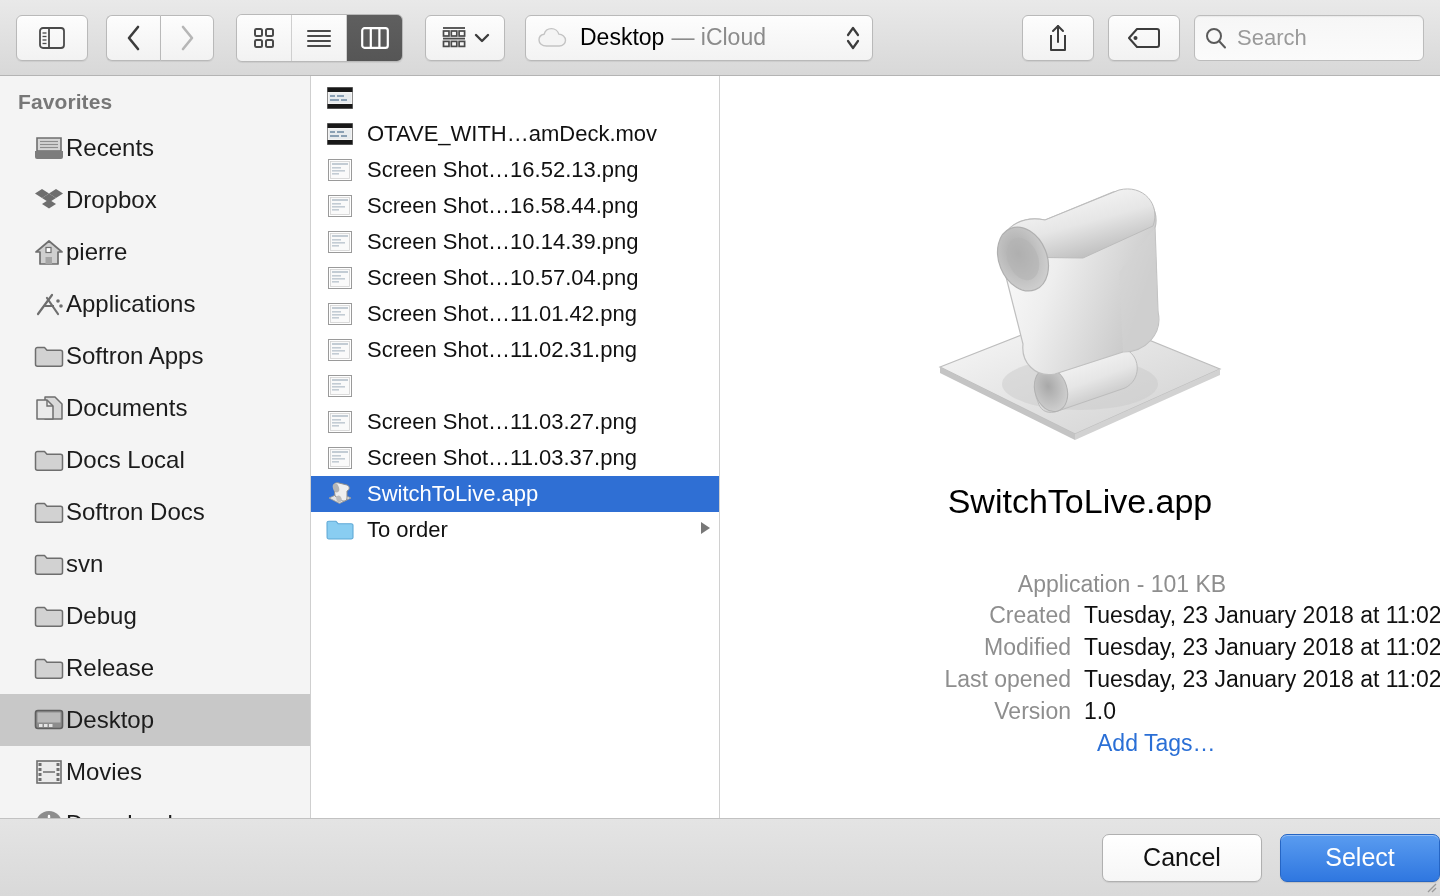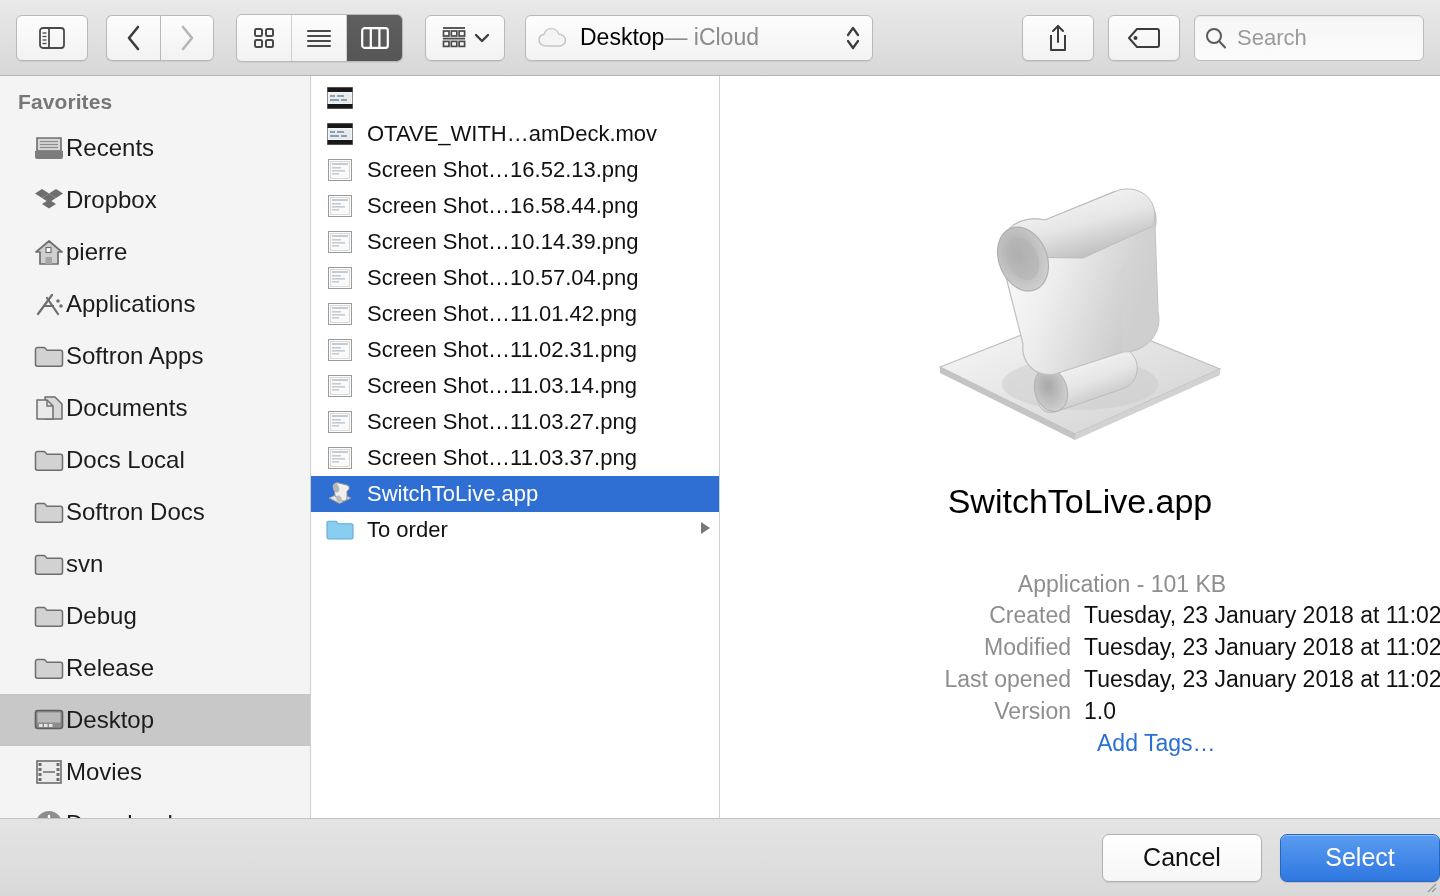--- a/index.html
+++ b/index.html
@@ -61,21 +61,21 @@
 
   #path-pop {
     flex: 0 0 348px; height: 46px;
     background: linear-gradient(to bottom,#fdfdfd 0%,#f3f3f3 100%);
     border: 1px solid #b9b9b9; border-radius: 6px;
     box-shadow: 0 1px 1px rgba(0,0,0,.07);
     display: flex; align-items: center; padding: 0 10px 0 12px;
     cursor: default;
   }
   #path-label { font-size: 23px; color: #000; margin-left: 10px; white-space: nowrap; }
-  #path-sub { font-size: 23px; color: #8b8b8b; white-space: nowrap; }
+  #path-sub { font-size: 23px; color: #8b8b8b; margin-left: 7px; white-space: nowrap; }
   #path-stepper { margin-left: auto; }
 
   #tb-right { margin-left: auto; display: flex; align-items: center; gap: 14px; }
   #share-btn, #tags-btn { width: 72px; height: 46px; }
   #search-field {
     width: 230px; height: 46px;
     background: linear-gradient(to bottom,#f6f6f6,#fbfbfb);
     border: 1px solid #bcbcbc; border-radius: 6px;
     display: flex; align-items: center; padding: 0 10px;
     box-shadow: 0 1px 1px rgba(0,0,0,.05) inset;
@@ -581,21 +581,20 @@
                 <rect x="0.5" y="0.5" width="23" height="21" fill="#ffffff" stroke="#9a9a9a" stroke-width="1"></rect>
                 <rect x="2.5" y="2.5" width="19" height="17" fill="#fafafa" stroke="#d2d2d2" stroke-width="0.8"></rect>
                 <g fill="#c3ccd4">
                   <rect x="4" y="4" width="16" height="2"></rect>
                   <rect x="4" y="8" width="9" height="1.6"></rect>
                   <rect x="4" y="11" width="13" height="1.6"></rect>
                   <rect x="4" y="14" width="7" height="1.6"></rect>
                 </g>
               </svg>
             </span>
-            <span class="fi-name">Screen Shot…11.03.14.png</span>
           </div>
           <div class="fi-row">
             <span class="fi-icon">
               <svg width="24" height="22" viewBox="0 0 24 22">
                 <rect x="0.5" y="0.5" width="23" height="21" fill="#ffffff" stroke="#9a9a9a" stroke-width="1"></rect>
                 <rect x="2.5" y="2.5" width="19" height="17" fill="#fafafa" stroke="#d2d2d2" stroke-width="0.8"></rect>
                 <g fill="#c3ccd4">
                   <rect x="4" y="4" width="16" height="2"></rect>
                   <rect x="4" y="8" width="9" height="1.6"></rect>
                   <rect x="4" y="11" width="13" height="1.6"></rect>

